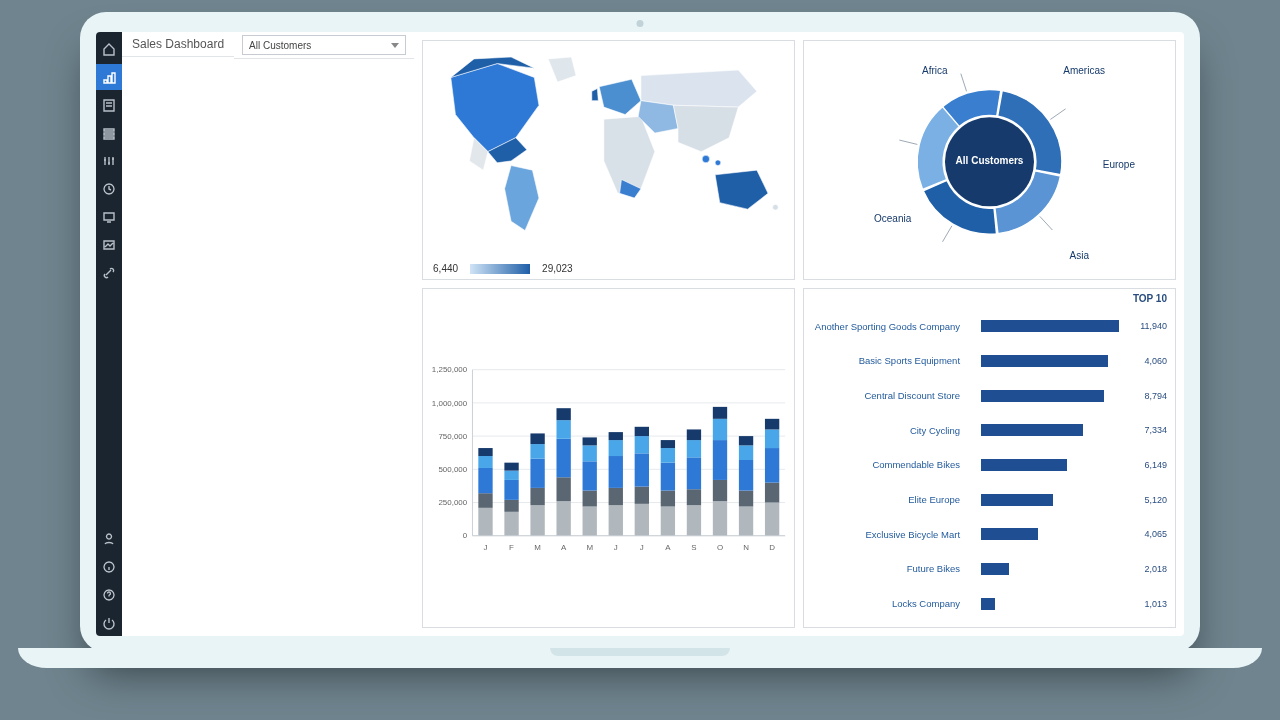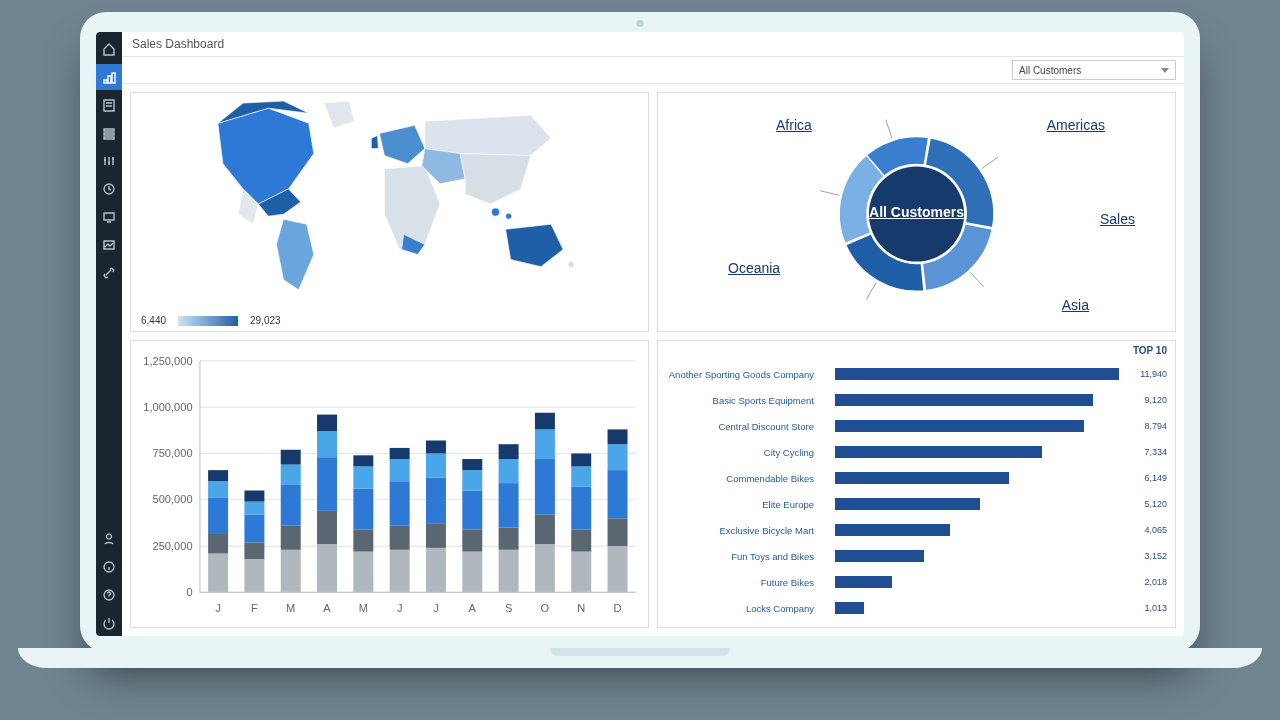--- a/index.html
+++ b/index.html
@@ -12,37 +12,37 @@
   .base:before{content:"";position:absolute;left:50%;top:0;width:180px;height:8px;transform:translateX(-50%);background:#d3e4e8;border-radius:0 0 12px 12px;}
 
   
   .sidebar{width:26px;background:#1b2530;display:flex;flex-direction:column;align-items:center;padding-top:4px;gap:2px;}
   .sb-spacer{flex:1;}
   .sb-item{width:26px;height:26px;display:flex;align-items:center;justify-content:center;color:#b8c0c8;cursor:pointer;}
   .sb-item.active{background:#2f79d6;color:#fff;}
   .sb-item svg{width:14px;height:14px;stroke:currentColor;fill:none;stroke-width:1.4;}
 
   
-  .main{flex:1;display:flex;flex-direction:column;}
+  .main{flex:1;display:flex;flex-direction:row;}
   .titlebar{height:24px;border-bottom:1px solid #e2e5e8;display:flex;align-items:center;padding:0 10px;color:#555;font-size:12px;}
   .toolbar{height:26px;border-bottom:1px solid #e2e5e8;display:flex;align-items:center;justify-content:flex-end;padding:0 8px;}
   .dropdown{width:150px;height:18px;border:1px solid #c6ccd2;background:#fff;font-size:10px;color:#444;display:flex;align-items:center;justify-content:space-between;padding:0 6px;cursor:pointer;}
   .dropdown .caret{width:0;height:0;border-left:4px solid transparent;border-right:4px solid transparent;border-top:5px solid #888;}
 
   .grid{flex:1;display:grid;grid-template-columns:1fr 1fr;grid-template-rows:240px 1fr;gap:8px;padding:8px;}
   .panel{border:1px solid #d9dde1;background:#fff;position:relative;overflow:hidden;}
 
   
   .map-svg{width:100%;height:calc(100% - 26px);}
   .map-legend{position:absolute;left:10px;bottom:5px;display:flex;align-items:center;font-size:10px;gap:12px;}
   .grad{width:60px;height:10px;background:linear-gradient(90deg,#cfe3f5,#1f5fa8);} 
 
   
   .donut-labels{position:absolute;inset:0;}
-  .dlabel{position:absolute;font-size:14px;color:#163a6b;text-decoration:underline;}
+  .dlabel{position:absolute;font-size:10px;color:#163a6b;}
 
   
   .axis-text{fill:#666;font-size:9px;}
 
   
   .top10-title{position:absolute;right:8px;top:4px;font-size:10px;color:#2a4d80;font-weight:bold;}
   .h-row{display:flex;align-items:center;height:17px;gap:17px;}
   .h-row .lbl{width:150px;text-align:right;font-size:9.5px;color:#235b9c;padding-right:4px;white-space:nowrap;}
   .h-row .track{flex:1;position:relative;}
   .h-row .bar{height:12px;background:#1f4e93;}
@@ -190,21 +190,21 @@
                 <path d="M254.2611553443036 180.78543204486425 L267.8264441803795 195.4817900560803" stroke="#7a8a9a" stroke-width="0.8" fill="none"></path>
                 <path d="M207.56032295817613 199.63273482731415 A78 78 0 0 1 128.50314994170867 153.1801287961132 L154.16868586006967 141.9872620487905 A50 50 0 0 0 204.84636087062572 171.76457360725266 Z" fill="#1f5fa8" stroke="#fff" stroke-width="1.5"></path>
                 <path d="M159.4718493635898 190.9744083410104 L149.33981170448726 208.218010426263" stroke="#7a8a9a" stroke-width="0.8" fill="none"></path>
                 <path d="M127.89388783183234 151.74405130427974 A78 78 0 0 1 149.4297121277774 62.614429492337656 L167.5831487998573 83.93232659765235 A50 50 0 0 0 153.77813322553357 141.06669955402546 Z" fill="#7ab0e4" stroke="#fff" stroke-width="1.5"></path>
                 <path d="M122.23775913595883 103.21080374782241 L102.79719891994853 98.513504684778" stroke="#7a8a9a" stroke-width="0.8" fill="none"></path>
                 <circle cx="200" cy="122" r="48" fill="#163a6b"></circle>
               </svg>
             <div class="donut-labels">
               <span class="dlabel" style="left:118px;top:24px">Africa</span>
               <span class="dlabel" style="right:70px;top:24px">Americas</span>
-              <span class="dlabel" style="right:40px;top:118px">Sales</span>
+              <span class="dlabel" style="right:40px;top:118px">Europe</span>
               <span class="dlabel" style="right:86px;bottom:18px">Asia</span>
               <span class="dlabel" style="left:70px;bottom:55px">Oceania</span>
               <span class="dlabel" style="left:50%;top:50%;transform:translate(-50%,-50%);font-weight:bold;color:#fff">All Customers</span>
             </div>
           </div>
 
           <div class="panel">
             <svg viewBox="0 0 420 220" width="100%" height="100%" id="monthly-svg">
                 <line x1="56" y1="198" x2="410" y2="198" stroke="#e3e7eb"></line>
                 <text x="50" y="201" text-anchor="end" class="axis-text">0</text>
@@ -303,21 +303,21 @@
                   <div class="track">
                     <div class="bar" style="width:100.0%"></div>
                   </div>
                   <div class="val">11,940</div>
                 </div>
                 <div class="h-row">
                   <div class="lbl">Basic Sports Equipment</div>
                   <div class="track">
                     <div class="bar" style="width:89.4%"></div>
                   </div>
-                  <div class="val">9,120</div>
+                  <div class="val">4,060</div>
                 </div>
                 <div class="h-row">
                   <div class="lbl">Central Discount Store</div>
                   <div class="track">
                     <div class="bar" style="width:86.2%"></div>
                   </div>
                   <div class="val">8,794</div>
                 </div>
                 <div class="h-row">
                   <div class="lbl">City Cycling</div>
@@ -339,27 +339,20 @@
                     <div class="bar" style="width:50.2%"></div>
                   </div>
                   <div class="val">5,120</div>
                 </div>
                 <div class="h-row">
                   <div class="lbl">Exclusive Bicycle Mart</div>
                   <div class="track">
                     <div class="bar" style="width:39.8%"></div>
                   </div>
                   <div class="val">4,065</div>
-                </div>
-                <div class="h-row">
-                  <div class="lbl">Fun Toys and Bikes</div>
-                  <div class="track">
-                    <div class="bar" style="width:30.9%"></div>
-                  </div>
-                  <div class="val">3,152</div>
                 </div>
                 <div class="h-row">
                   <div class="lbl">Future Bikes</div>
                   <div class="track">
                     <div class="bar" style="width:19.8%"></div>
                   </div>
                   <div class="val">2,018</div>
                 </div>
                 <div class="h-row">
                   <div class="lbl">Locks Company</div>

